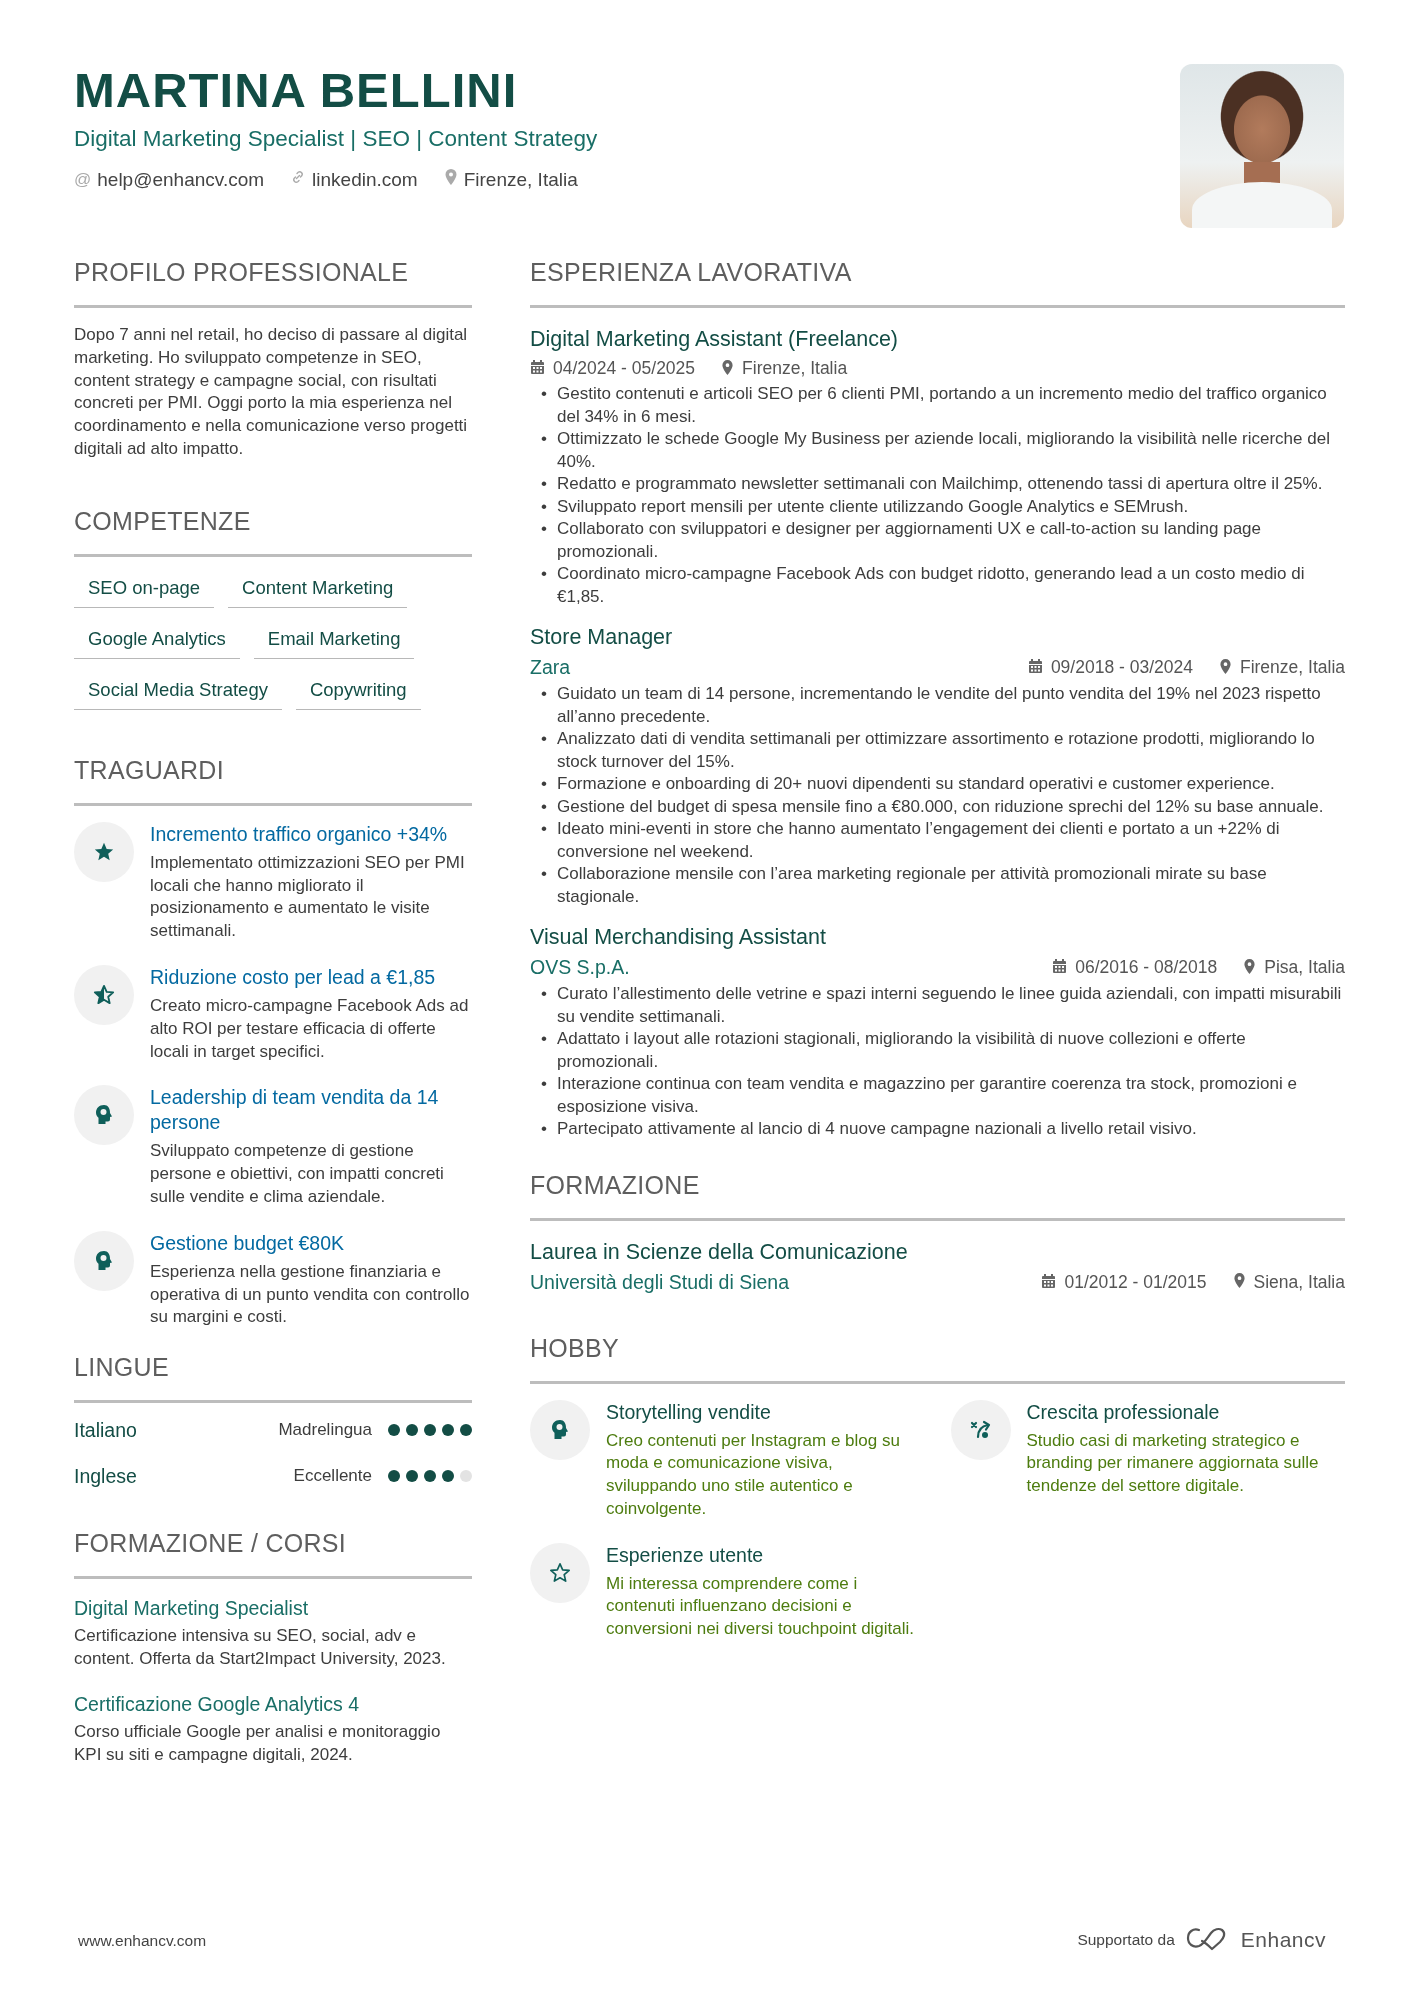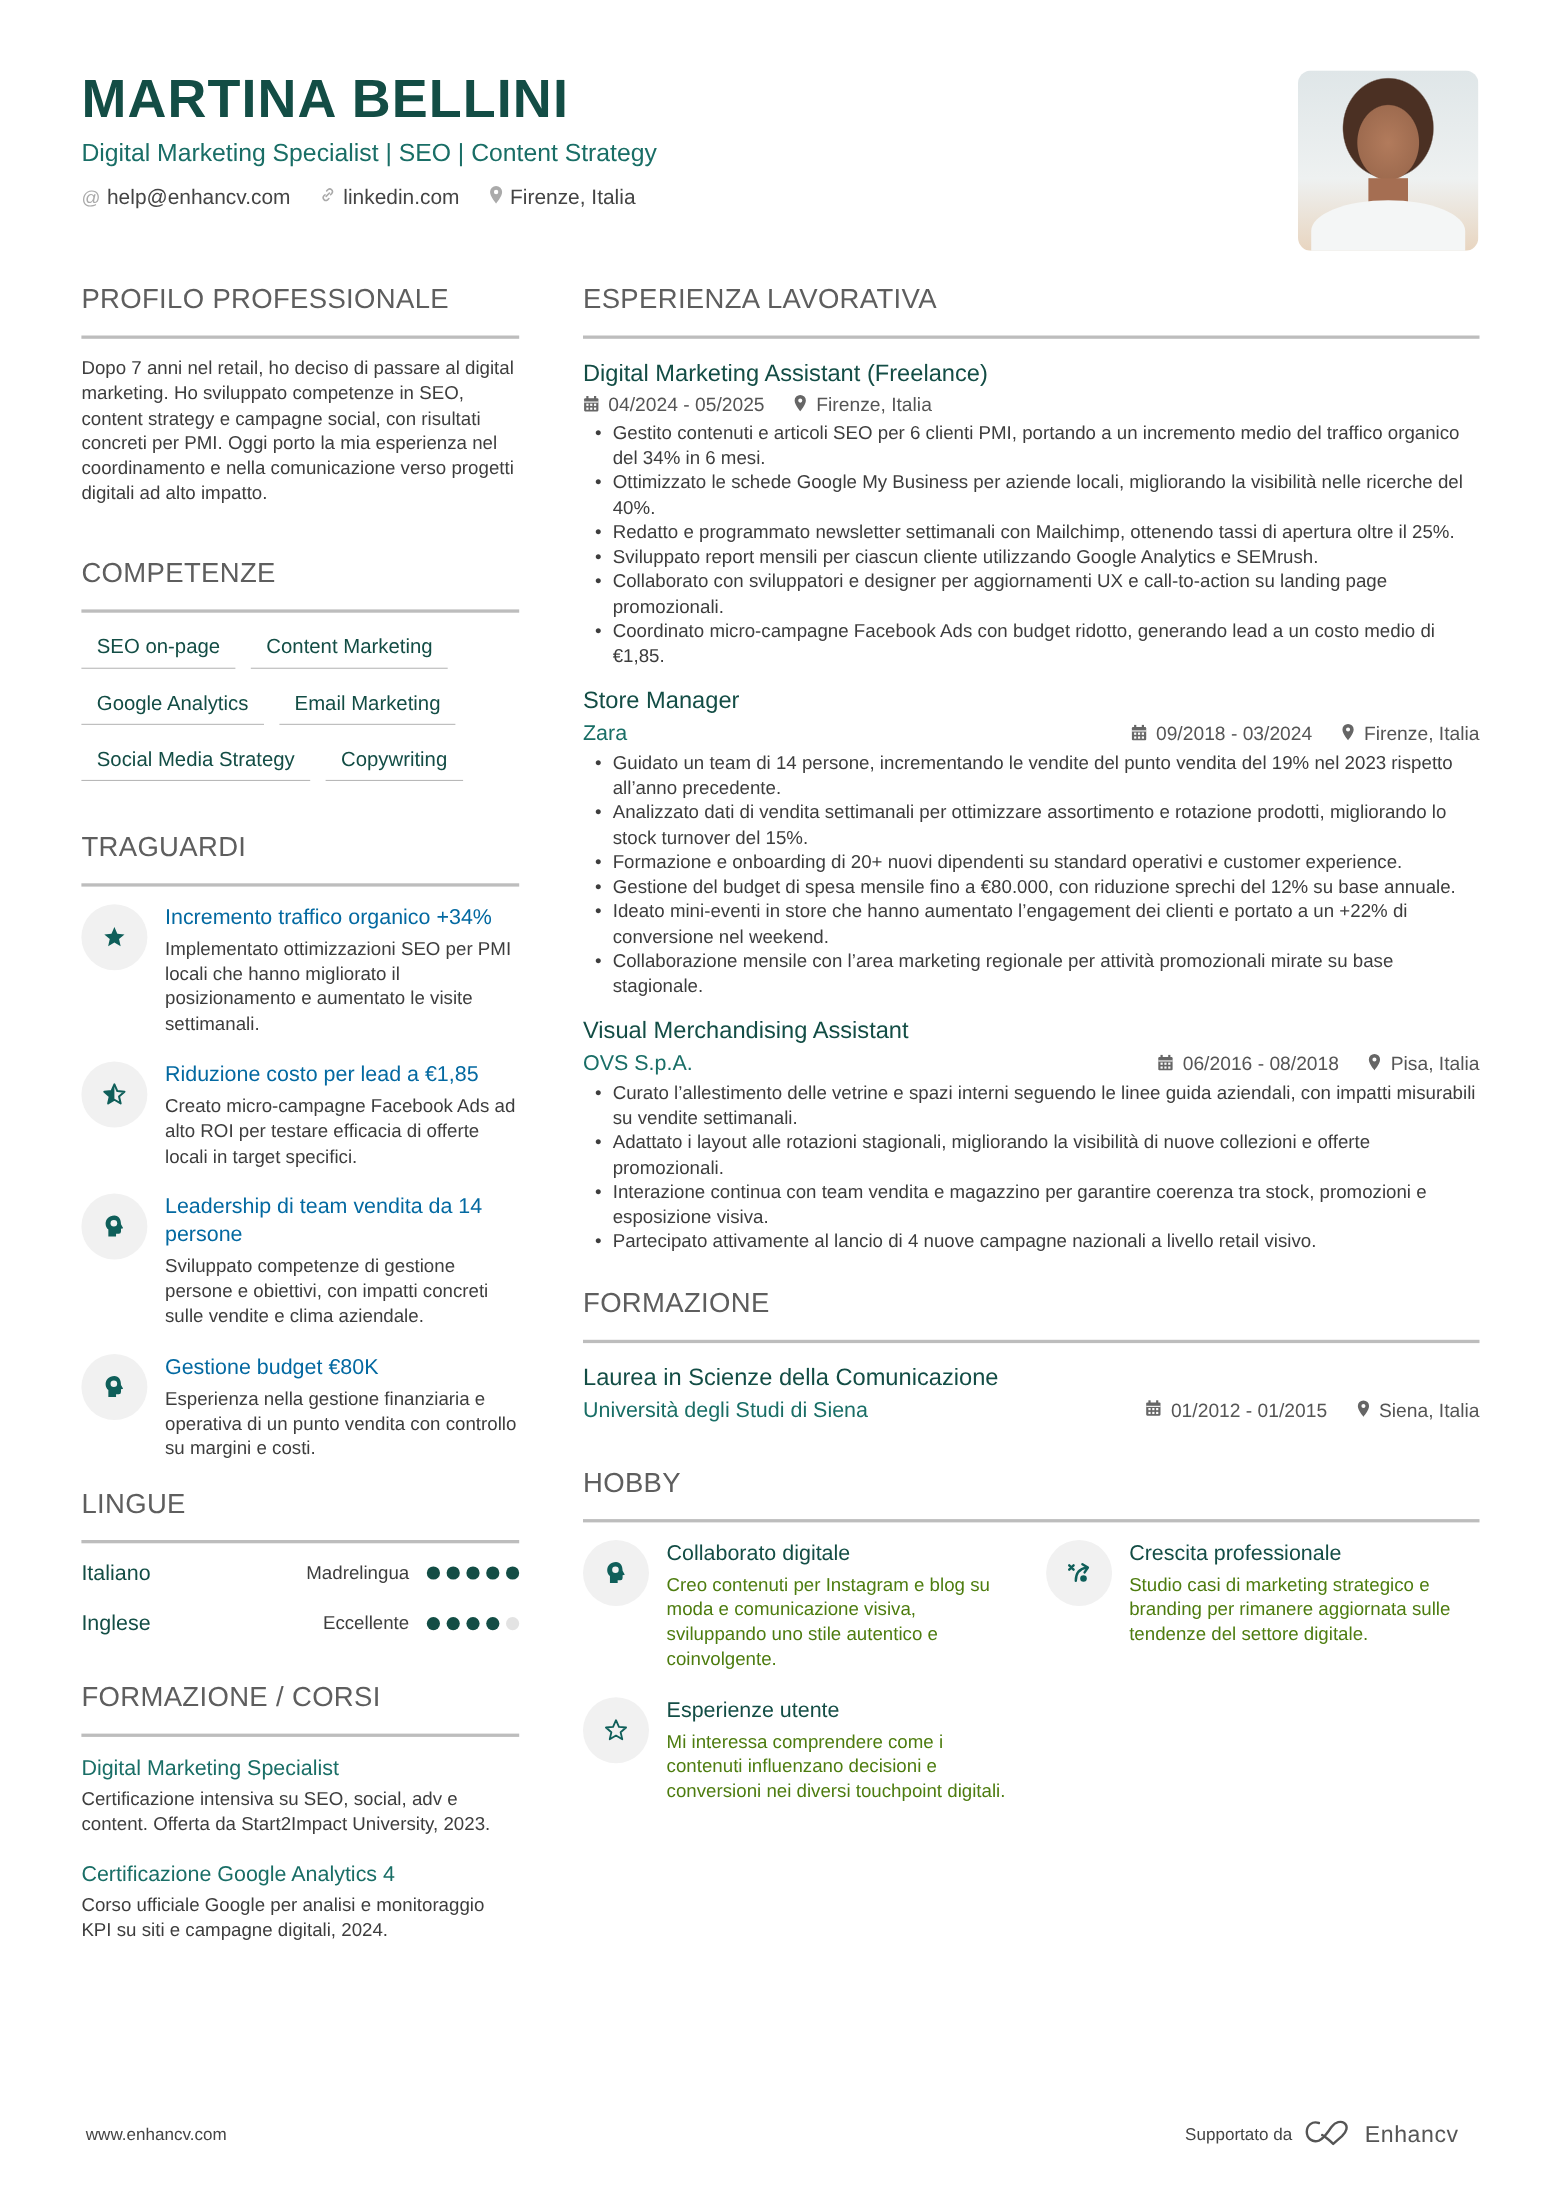--- a/index.html
+++ b/index.html
@@ -251,21 +251,21 @@
             <span class="ic"><svg width="13" height="17" viewBox="0 0 14 18">
                   <path d="M7 1a5.5 5.5 0 00-5.5 5.5C1.5 10.5 7 17 7 17s5.5-6.5 5.5-10.5A5.5 5.5 0 007 1zm0 7.5a2 2 0 110-4 2 2 0 010 4z" fill="#666"></path>
                 </svg></span>
             <span>Firenze, Italia</span>
           </div>
         </div>
         <ul class="bullets">
             <li>Gestito contenuti e articoli SEO per 6 clienti PMI, portando a un incremento medio del traffico organico del 34% in 6 mesi.</li>
             <li>Ottimizzato le schede Google My Business per aziende locali, migliorando la visibilità nelle ricerche del 40%.</li>
             <li>Redatto e programmato newsletter settimanali con Mailchimp, ottenendo tassi di apertura oltre il 25%.</li>
-            <li>Sviluppato report mensili per ciascun cliente utilizzando Google Analytics e SEMrush.</li>
+            <li>Sviluppato report mensili per utente cliente utilizzando Google Analytics e SEMrush.</li>
             <li>Collaborato con sviluppatori e designer per aggiornamenti UX e call-to-action su landing page promozionali.</li>
             <li>Coordinato micro-campagne Facebook Ads con budget ridotto, generando lead a un costo medio di €1,85.</li>
           </ul>
       </div>
 
       <div class="job">
         <div class="role">Store Manager</div>
         <div class="row">
           <div class="company">Zara</div>
           <div class="meta">
@@ -377,21 +377,21 @@
       <div class="hobby-grid">
         <div>
           <div class="hobby">
             <div class="circ">
               <svg width="20" height="22" viewBox="0 0 20 22">
                   <path d="M10 1C5 1 2 4.5 2 8.5c0 2.4 1 4 2.5 5.2V20h7v-2.5h2.5a2 2 0 002-2V13l2-.5-2-3.5C16 4.5 14 1 10 1z" fill="#0f5f5a"></path>
                   <circle cx="9.5" cy="8" r="3" fill="#f1f1f1"></circle>
                 </svg>
             </div>
             <div>
-              <div class="t">Collaborato digitale</div>
+              <div class="t">Storytelling vendite</div>
               <div class="d">Creo contenuti per Instagram e blog su moda e comunicazione visiva, sviluppando uno stile autentico e coinvolgente.</div>
             </div>
           </div>
           <div class="hobby">
             <div class="circ">
               <svg width="22" height="22" viewBox="0 0 24 24">
                   <path d="M12 2l2.9 6.6 7.1.6-5.4 4.7 1.6 7-6.2-3.7-6.2 3.7 1.6-7L2 9.2l7.1-.6z" fill="none" stroke="#0f5f5a" stroke-width="1.8" stroke-linejoin="round"></path>
                 </svg>
             </div>
             <div>

